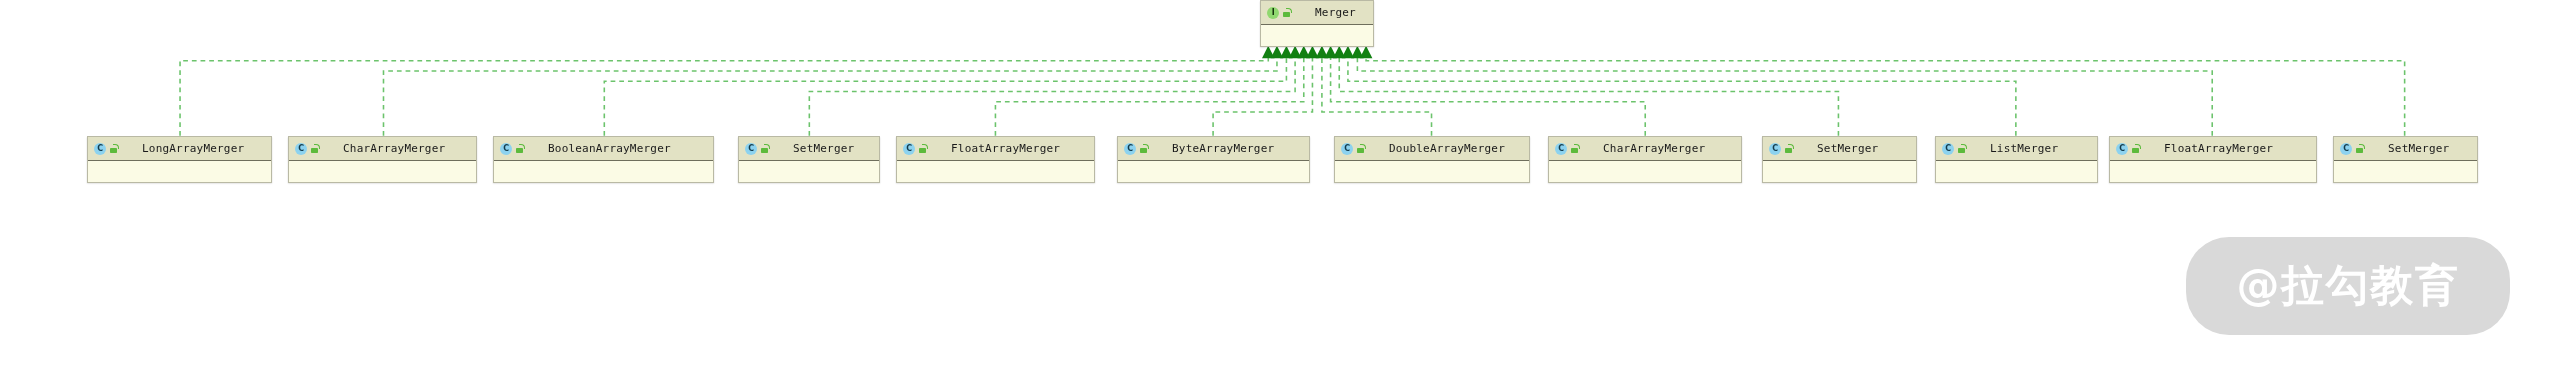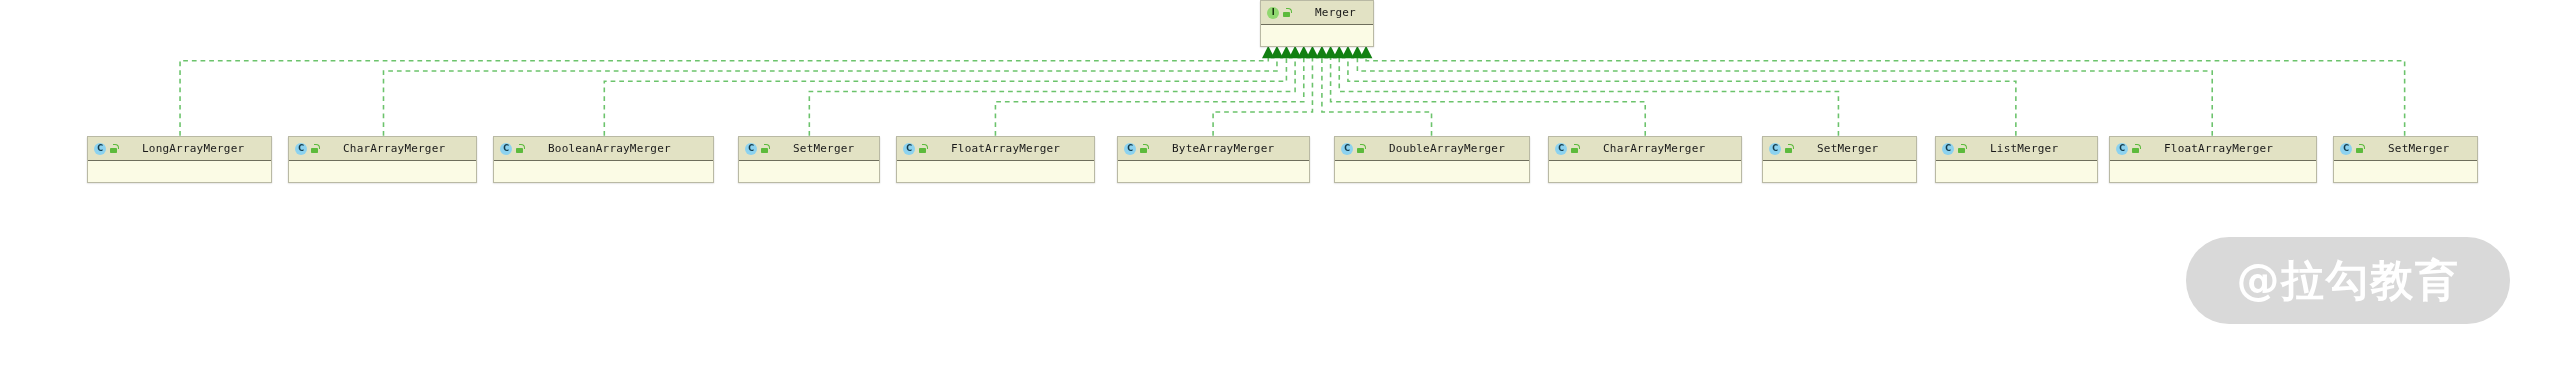--- a/index.html
+++ b/index.html
@@ -127,21 +127,21 @@
     border-radius: 0 4px 0 0;
   }
 
   
   #watermark {
     position: absolute;
     z-index: 3;
     left: 2186px;
     top: 237px;
     width: 324px;
-    height: 87px;
+    height: 98px;
     background: #d9d9d9;
     border-radius: 43px;
     display: flex;
     align-items: center;
     justify-content: center;
   }
   #watermark .wm-text {
     font-family: "DejaVu Sans", "Liberation Sans", sans-serif;
     font-size: 43px;
     font-weight: bold;

